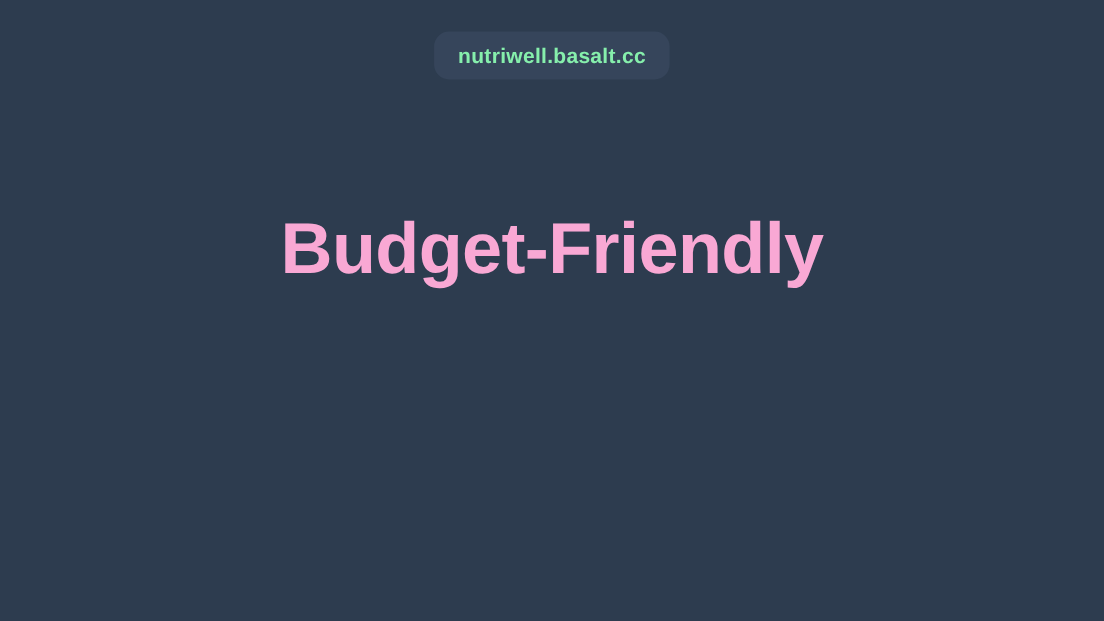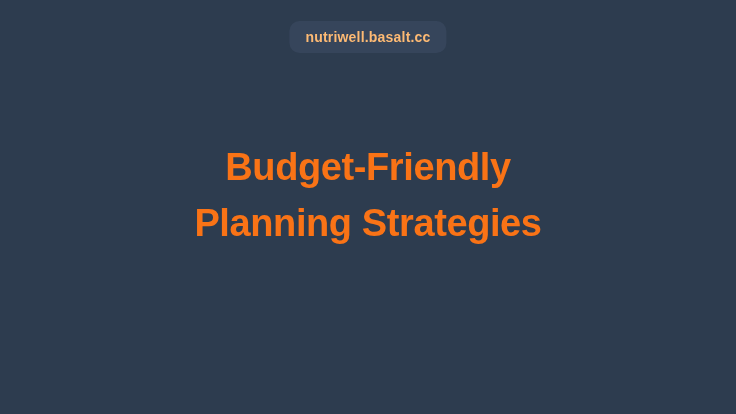--- a/index.html
+++ b/index.html
@@ -30,52 +30,51 @@
     height: 32px;
     display: flex;
     align-items: center;
     justify-content: center;
     padding: 0 16px;
     background: #36455b;
     border-radius: 10px;
     white-space: nowrap;
   }
   #site-badge-label {
-    color: #fdba74;
+    color: #86efac;
     font-size: 14px;
     font-weight: 700;
     letter-spacing: 0.2px;
     line-height: 1;
   }
   #headline {
     position: absolute;
     top: 118px;
     left: 0;
     right: 0;
     text-align: center;
     padding: 0 40px;
     box-sizing: border-box;
   }
   .headline-line {
     display: block;
-    color: #f97316;
-    font-size: 38px;
+    color: #f9a8d4;
+    font-size: 48px;
     font-weight: 700;
     line-height: 56px;
     letter-spacing: -0.4px;
     white-space: nowrap;
   }
 </style>
 </head>
 <body>
 
 <div id="slide">
 
   <div id="site-badge">
     <span id="site-badge-label">nutriwell.basalt.cc</span>
   </div>
 
   <h1 id="headline">
     <span class="headline-line">Budget-Friendly</span>
-    <span class="headline-line">Planning Strategies</span>
   </h1>
 
 </div>
 
 </body></html>

